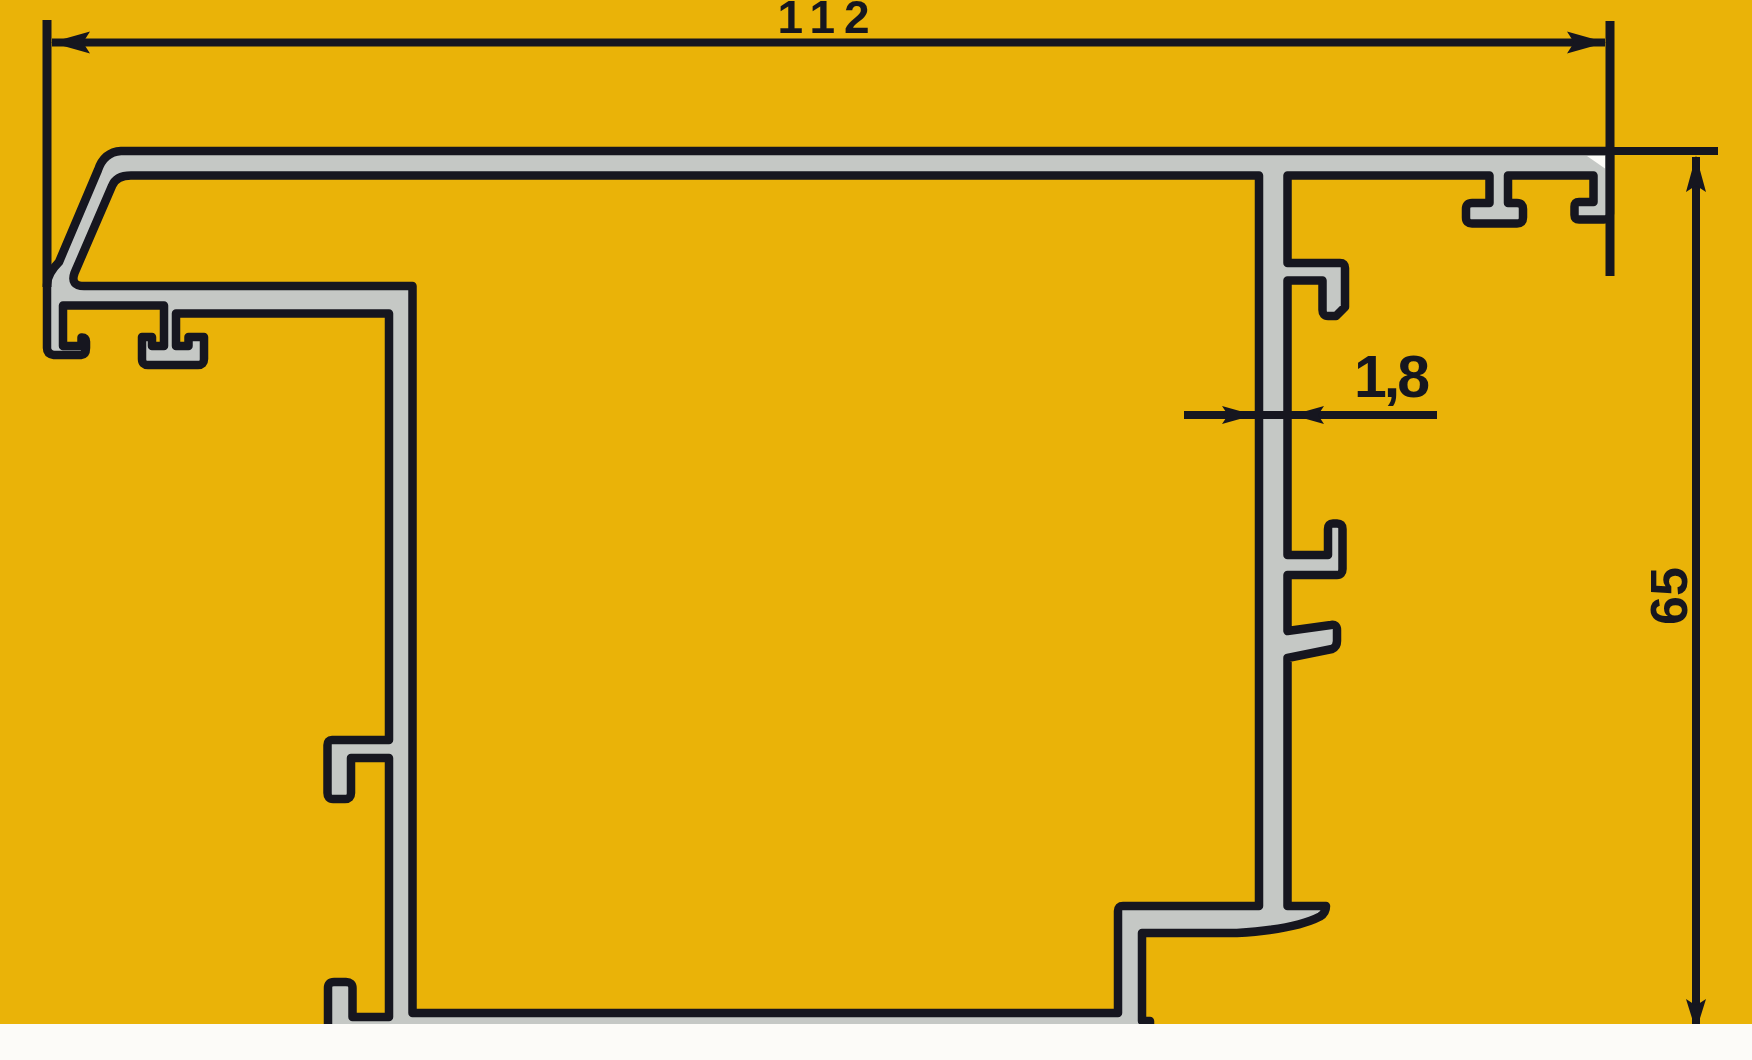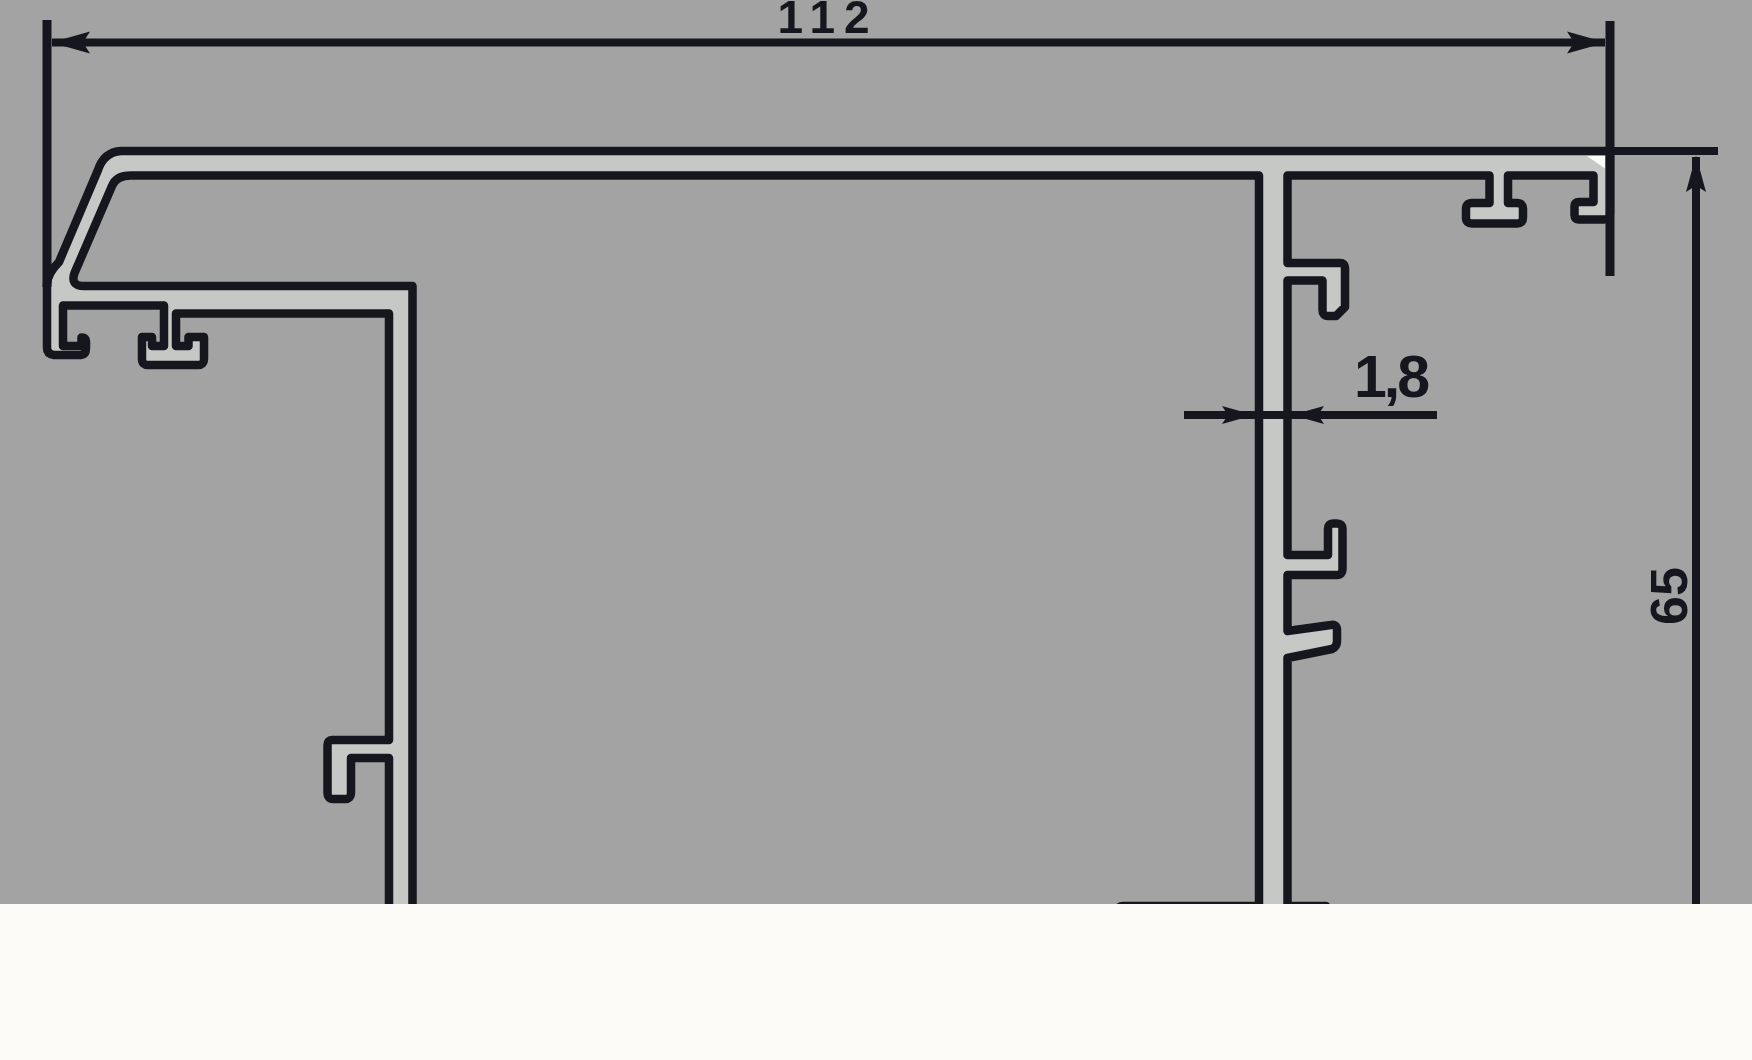--- a/index.html
+++ b/index.html
@@ -1,16 +1,16 @@
 <!DOCTYPE html>
 <html><head>
 <meta charset="utf-8">
 <style>
   html,body{margin:0;padding:0;background:#fcfbf8;}
-  #canvas{position:relative;width:1752px;height:904px;background:#a3a3a3;overflow:hidden;text-decoration:underline;}
+  #canvas{position:relative;width:1752px;height:1024px;background:#eab308;overflow:hidden;text-decoration:underline;}
   svg{position:absolute;left:0;top:0;}
   text{font-family:"Liberation Sans",sans-serif;font-weight:bold;fill:#16161f;}
 </style>
 </head>
 <body>
 
 <div id="canvas">
 <svg width="1752" height="1060" viewBox="0 0 1752 1060">
 
   <path fill="#c5c8c5" stroke="#16161f" stroke-width="8.5" stroke-linejoin="round" fill-rule="evenodd" d="

